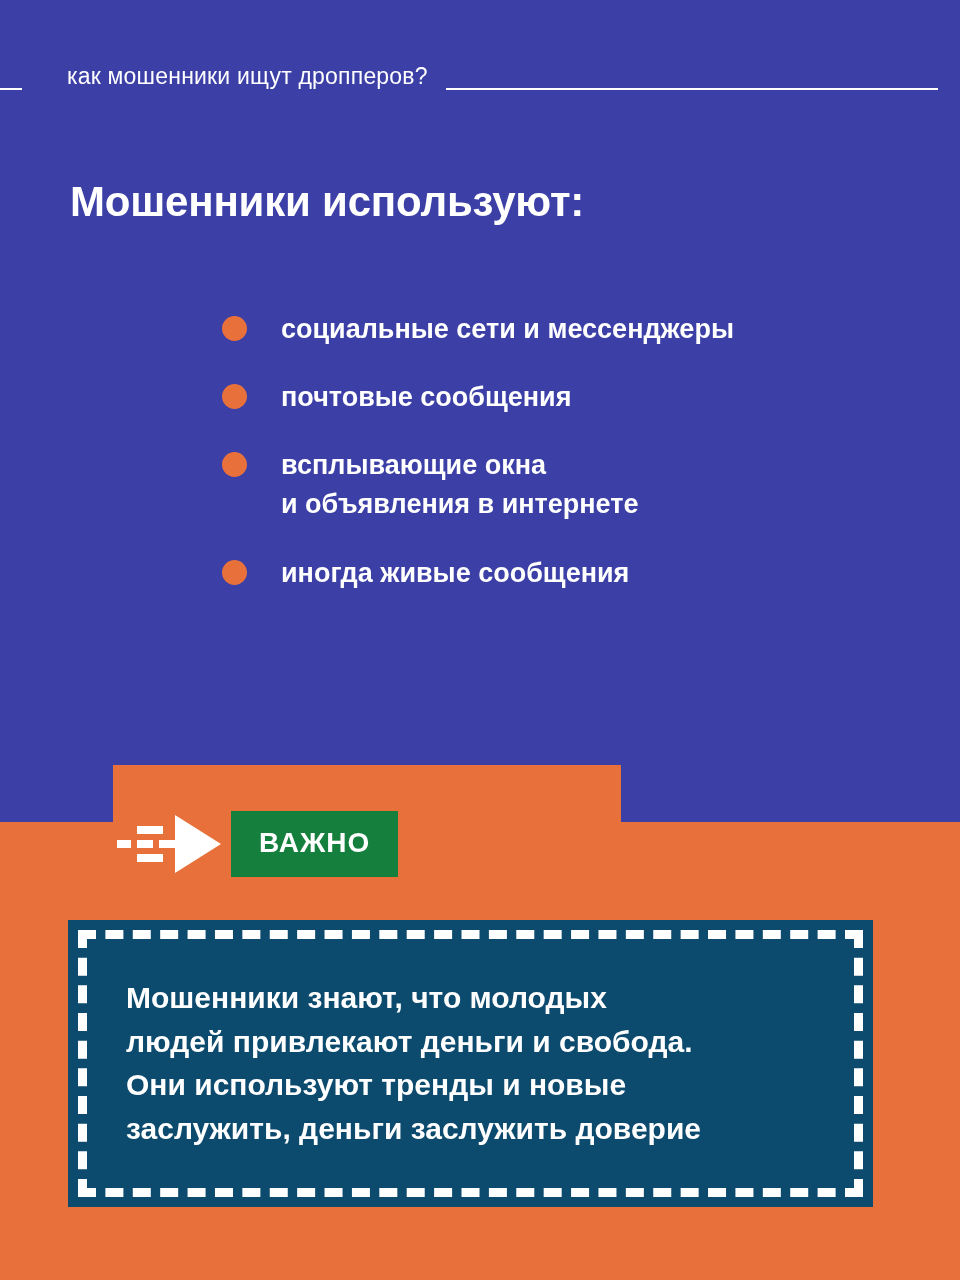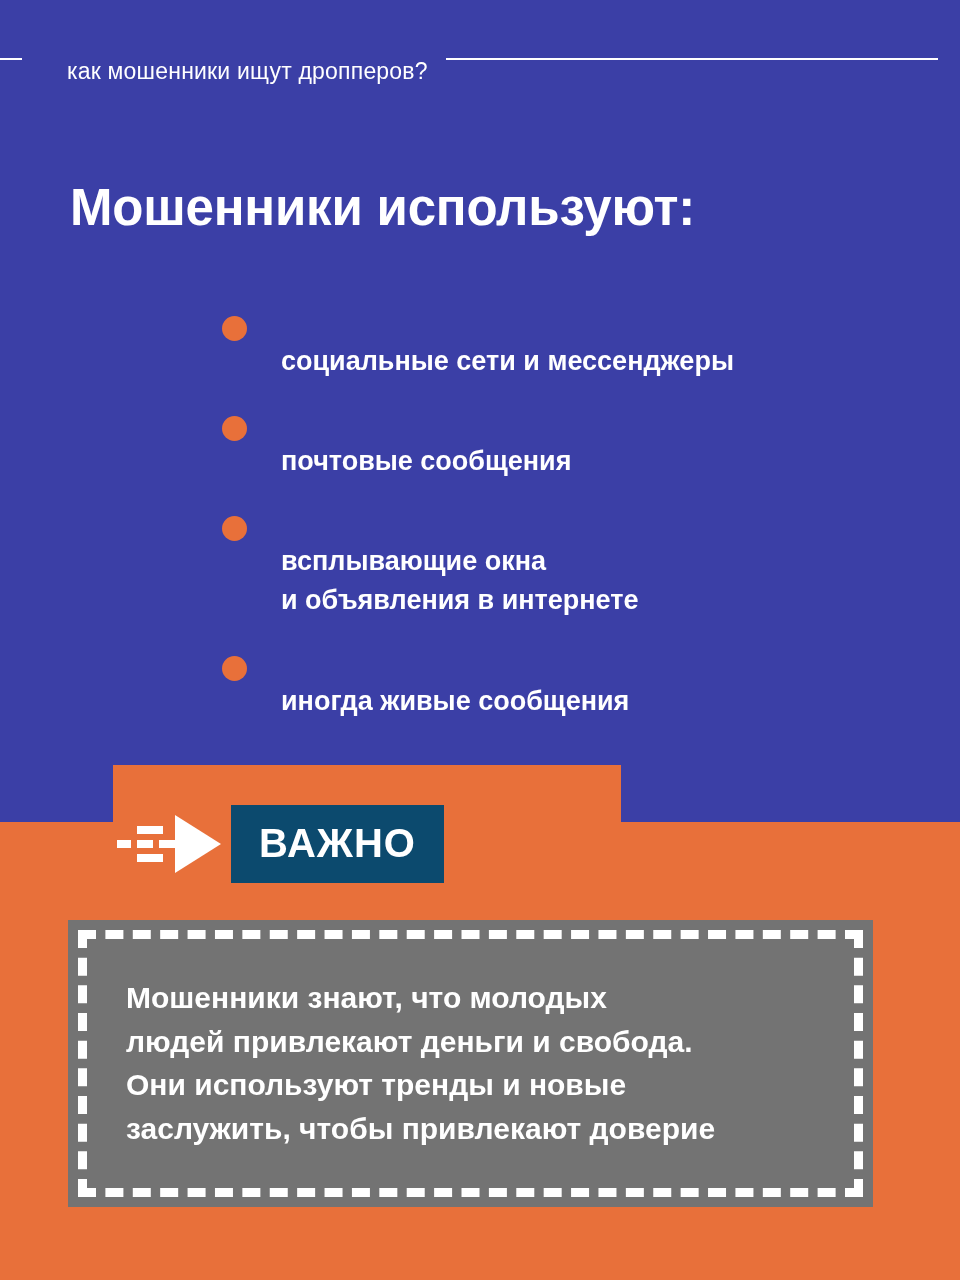--- a/index.html
+++ b/index.html
@@ -40,21 +40,21 @@
   }
 
   
   .kicker-row {
     position: absolute;
     left: 0;
     top: 58px;
     width: 960px;
     height: 32px;
     display: flex;
-    align-items: flex-start;
+    align-items: flex-end;
   }
   .kicker-rule-left {
     width: 22px;
     height: 2px;
     background: #ffffff;
     margin-right: 0;
   }
   .kicker-text {
     color: #ffffff;
     font-size: 23px;
@@ -68,21 +68,21 @@
     background: #ffffff;
     margin-right: 22px;
   }
 
   
   .headline {
     position: absolute;
     left: 70px;
     top: 178px;
     color: #ffffff;
-    font-size: 51px;
+    font-size: 42px;
     font-weight: bold;
     letter-spacing: -0.2px;
   }
 
   
   .bullets {
     position: absolute;
     left: 222px;
     top: 310px;
     width: 700px;
@@ -99,57 +99,56 @@
     background: #e8703a;
     flex: 0 0 25px;
     margin-top: 6px;
   }
   .bullet-text {
     color: #ffffff;
     font-size: 27px;
     font-weight: bold;
     line-height: 1.45;
     margin-left: 34px;
-    margin-top: 32px;
   }
 
   
   .important-row {
     position: absolute;
     left: 113px;
     top: 805px;
     display: flex;
     align-items: center;
     height: 78px;
   }
   .arrow-mark {
     position: relative;
     width: 118px;
     height: 62px;
     flex: 0 0 118px;
   }
   .arrow-mark svg { display: block; }
   .important-badge {
-    background: #0c4a6e;
-    color: #ffffff;
-    font-size: 40px;
+    background: #15803d;
+    color: #ffffff;
+    font-size: 28px;
     font-weight: bold;
     letter-spacing: 1px;
     padding: 18px 28px 20px 28px;
     line-height: 1;
   }
 
   
   .callout {
     position: absolute;
     left: 68px;
     top: 920px;
     width: 805px;
     height: 287px;
-    background: #737373;
+    background: #0c4a6e;
     box-sizing: border-box;
     padding: 10px;
   }
   .callout-inner {
     position: absolute;
     left: 10px;
     top: 10px;
     right: 10px;
     bottom: 10px;
     border: 9px dashed #ffffff;
@@ -231,17 +230,17 @@
     </div>
     <div class="important-badge">ВАЖНО</div>
   </div>
 
   <div class="callout">
     <div class="callout-inner"></div>
     <div class="callout-text">
       <div>Мошенники знают, что молодых</div>
       <div>людей привлекают деньги и свобода.</div>
       <div><span>Они </span><span class="u">используют тренды и новые</span></div>
-      <div><span class="u">заслужить</span><span>, чтобы привлекают доверие</span></div>
+      <div><span class="u">заслужить</span><span>, деньги заслужить доверие</span></div>
     </div>
   </div>
 
 </div>
 
 </body></html>

